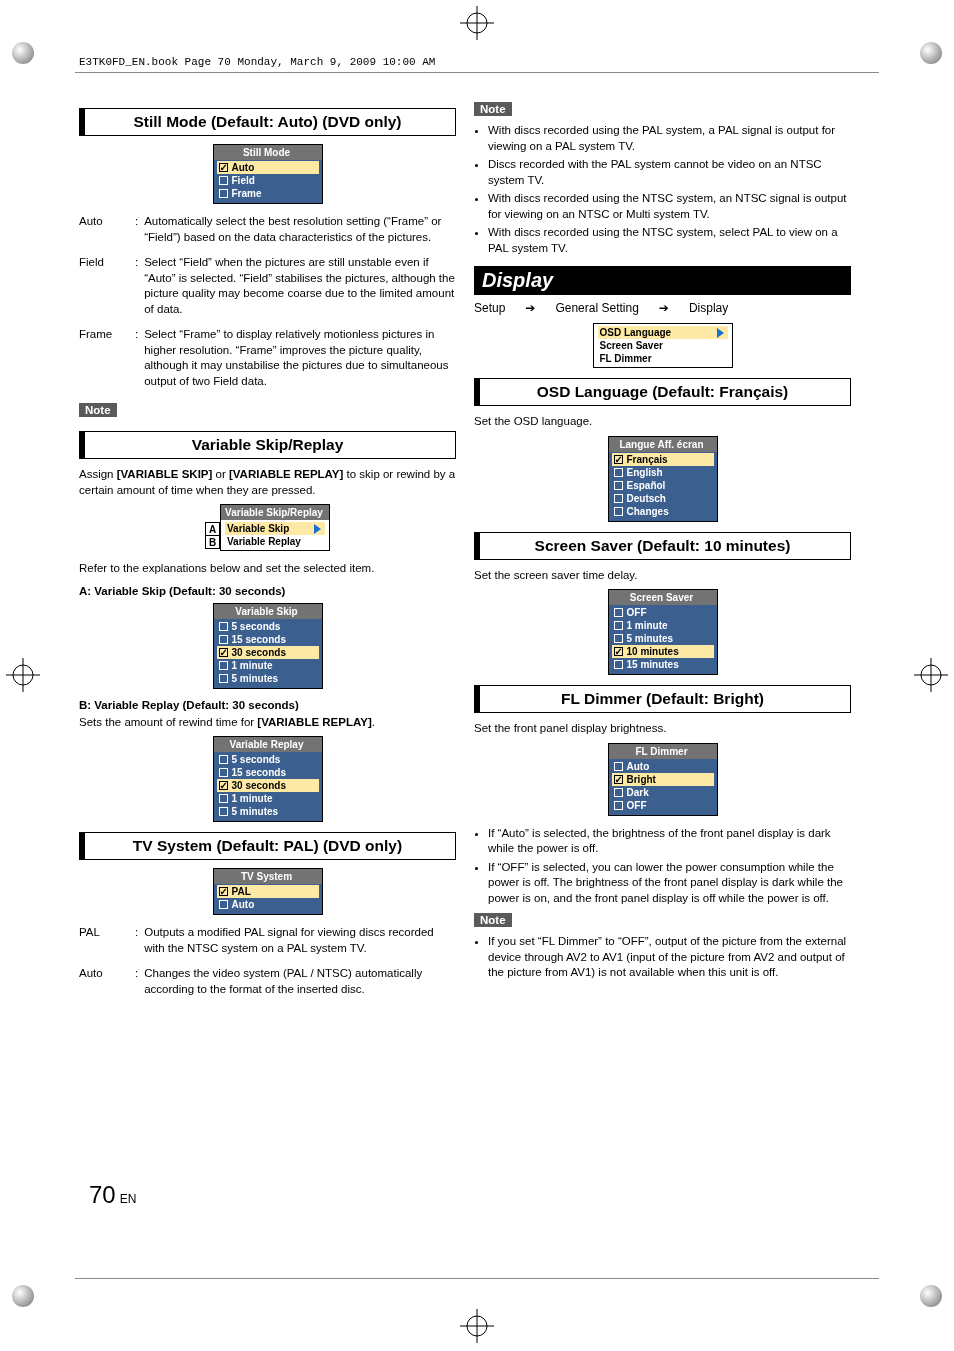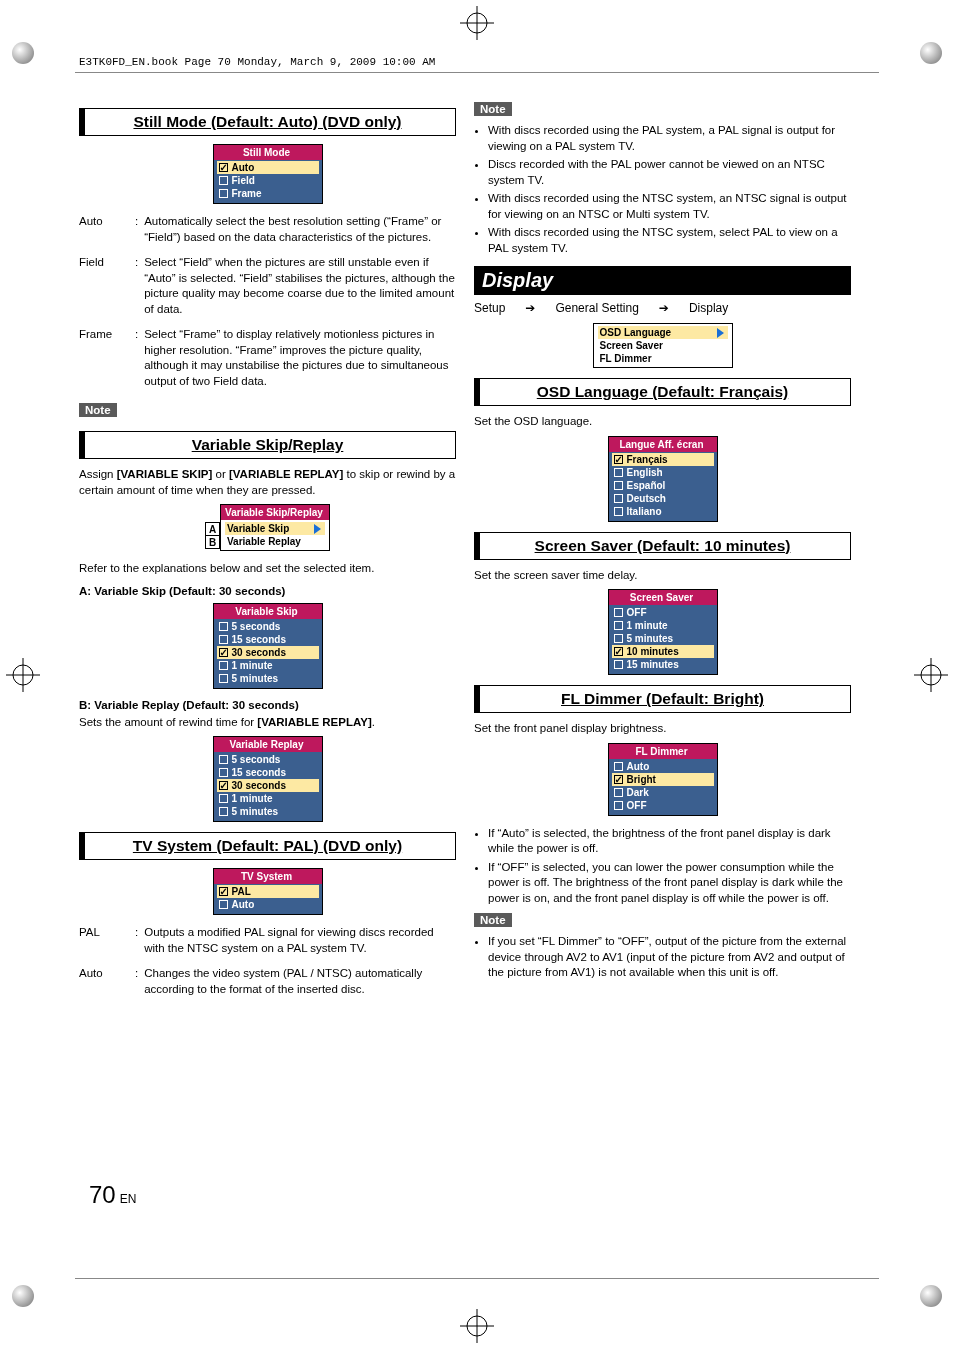--- a/index.html
+++ b/index.html
@@ -17,25 +17,25 @@
   .regmark-bm { bottom: 8px; left: 50%; transform: translateX(-50%); }
   .corner-circle { width: 22px; height: 22px; border-radius: 50%; background: radial-gradient(circle at 35% 35%, #fff 0%, #999 70%, #666 100%); display:inline-block; }
   .reg-target { display:inline-block; position:relative; width:30px; height:30px; }
   .reg-target svg { overflow:visible; }
   .header-line { font-family: "Courier New", monospace; font-size: 11px; margin: 6px 0 22px 48px; }
   .top-rule { position:absolute; top:72px; left:75px; right:75px; border-top:1px solid #888; }
   .bot-rule { position:absolute; bottom:72px; left:75px; right:75px; border-top:1px solid #888; }
   .columns { display: flex; gap: 18px; padding: 0 48px; margin-top:30px; }
   .col { flex: 1; }
   
-  .sect { border: 1px solid #000; text-align: center; font-weight: bold; font-size: 15.5px; padding: 4px 6px; margin: 10px 0 8px 0; position: relative; text-decoration: underline; }
+  .sect { border: 1px solid #000; text-align: center; font-weight: bold; font-size: 15.5px; padding: 4px 6px; margin: 10px 0 8px 0; position: relative; }
   .sect::before { content:""; position:absolute; left:-1px; top:0; bottom:0; width:6px; background:#000; }
   
   .menu { border: 1px solid #000; display: inline-block; min-width: 110px; background:#fff; }
-  .menu-title { background:#be185d; color:#fff; font-weight:bold; font-size:10px; padding:2px 6px 2px 4px; }
+  .menu-title { background:#737373; color:#fff; font-weight:bold; font-size:10px; padding:2px 6px 2px 4px; }
   .menu-body { background:#3b5f8f; padding:1px 3px 3px 3px; }
   .menu-row { display:flex; align-items:center; gap:4px; padding:0 2px; color:#fff; font-size:10px; font-weight:bold; line-height:13px; }
   .menu-row.sel { background:#fde9a3; color:#000; }
   .chk { width:9px; height:9px; border:1px solid #fff; display:inline-block; flex-shrink:0; background:#3b5f8f; position:relative; }
   .chk.on::after { content:"✓"; position:absolute; top:-3px; left:0; font-size:10px; color:#fff; }
   .menu-row.sel .chk { border-color:#000; background:#fde9a3; }
   .menu-row.sel .chk.on::after { color:#000; }
   .pointer { width:0; height:0; border-top:5px solid transparent; border-bottom:5px solid transparent; border-left:7px solid #1a6fd6; margin-left:auto; margin-right:2px; }
   .letterbox { width:15px; height:14px; border:1.5px solid #000; font-size:10px; font-weight:bold; text-align:center; line-height:13px; background:#fff; flex-shrink:0; }
   .menu-wrap { text-align:center; margin:6px 0 10px 0; }
@@ -249,21 +249,21 @@
           <span class="def-term">Auto</span>
           <span class="def-colon">:</span>
           <span class="def-body">Changes the video system (PAL / NTSC) automatically according to the format of the inserted disc.</span>
         </div>
     </div>
 
     <div class="col">
       <div class="note-badge">Note</div>
       <ul class="bullets">
         <li>With discs recorded using the PAL system, a PAL signal is output for viewing on a PAL system TV.</li>
-        <li>Discs recorded with the PAL power cannot be viewed on an NTSC system TV.</li>
+        <li>Discs recorded with the PAL system cannot be video on an NTSC system TV.</li>
         <li>With discs recorded using the NTSC system, an NTSC signal is output for viewing on an NTSC or Multi system TV.</li>
         <li>With discs recorded using the NTSC system, select PAL to view on a PAL system TV.</li>
       </ul>
 
       <div class="dispbar">Display</div>
       <div class="crumb">
         <span>Setup</span>
         <span class="arrow">➔</span>
         <span>General Setting</span>
         <span class="arrow">➔</span>
@@ -303,21 +303,21 @@
             <div class="menu-row">
                 <span class="chk"></span>
                 <span>Español</span>
               </div>
             <div class="menu-row">
                 <span class="chk"></span>
                 <span>Deutsch</span>
               </div>
             <div class="menu-row">
                 <span class="chk"></span>
-                <span>Italiano</span>
+                <span>Changes</span>
               </div>
           </div>
         </div>
       </div>
 
       <div class="sect">Screen Saver (Default: 10 minutes)</div>
       <div class="para">Set the screen saver time delay.</div>
       <div class="menu-wrap">
         <div class="menu">
           <div class="menu-title">Screen Saver</div>

